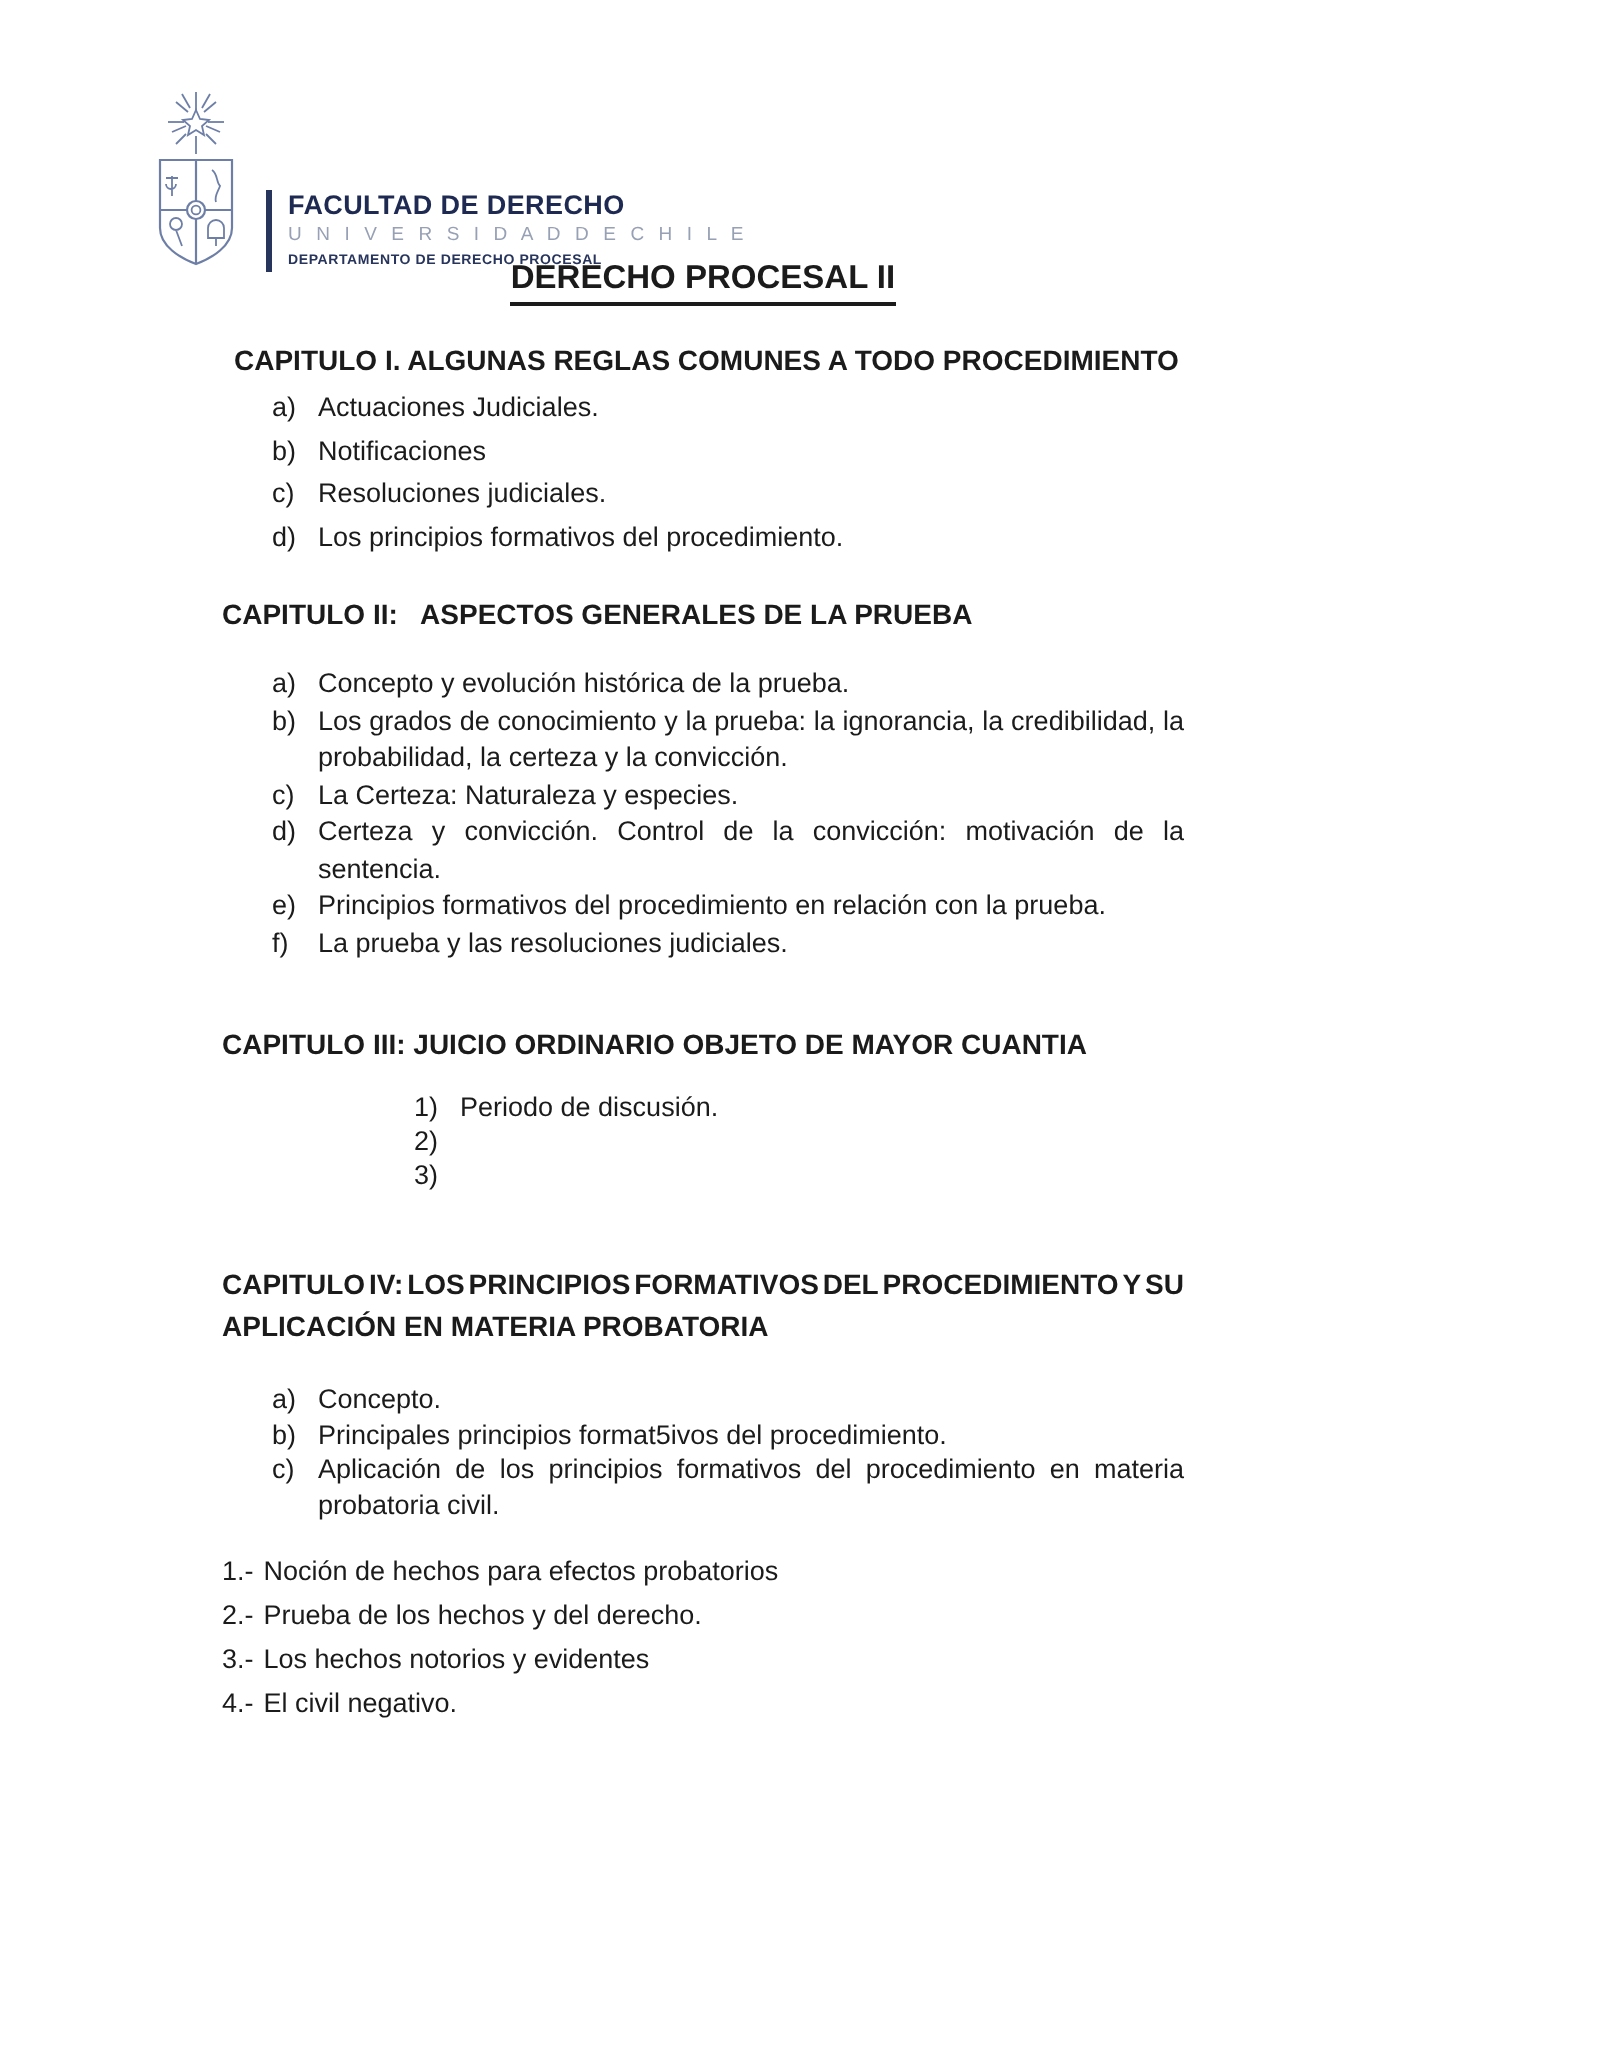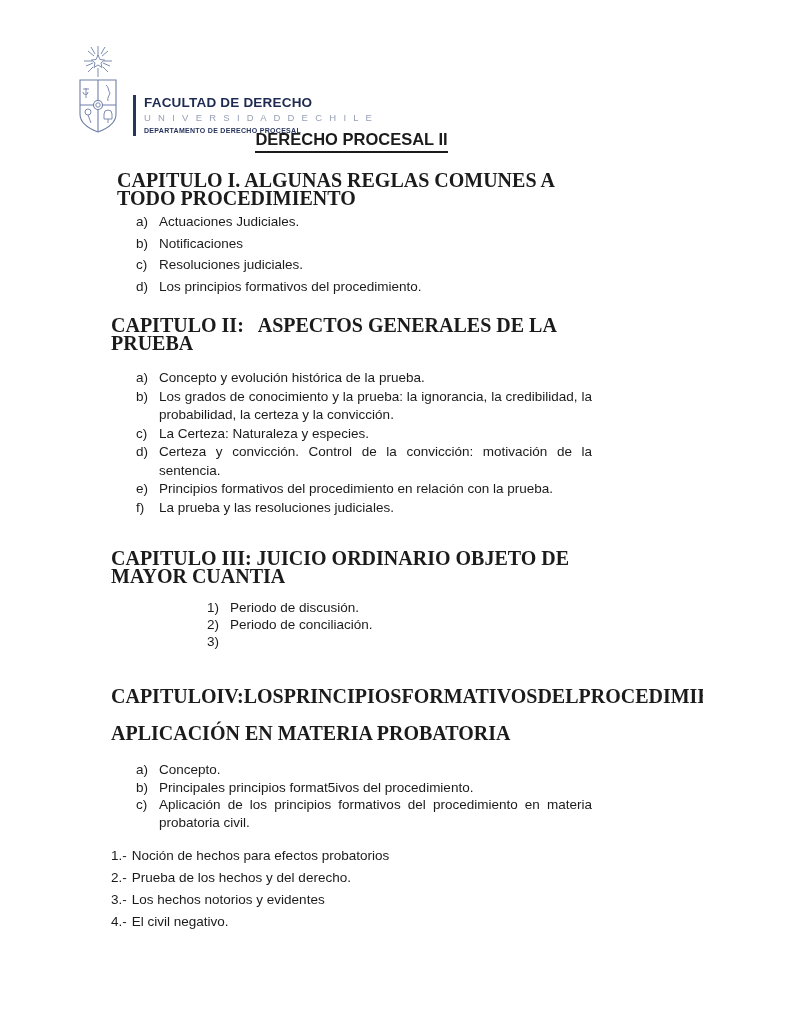--- a/index.html
+++ b/index.html
@@ -24,23 +24,22 @@
   .lt1{font-size:13.5px;font-weight:bold;color:#1e2a52;letter-spacing:.2px;white-space:nowrap;}
   .lt2{font-size:9.5px;color:#97a0b4;letter-spacing:2.3px;margin-top:2px;white-space:nowrap;}
   .lt3{font-size:7px;font-weight:bold;color:#27345c;letter-spacing:.3px;margin-top:4px;white-space:nowrap;}
   
   .content{padding:0 111px;}
   .doc-title{margin-top:129px;text-align:center;font-size:16.5px;font-weight:bold;line-height:21px;}
   .doc-title span,.doc-subtitle span{border-bottom:2px solid #1b1b1b;padding-bottom:1px;display:inline-block;}
   .doc-subtitle{margin-top:33px;text-align:center;font-size:14.5px;font-weight:bold;line-height:19px;}
   
   .sec-heading{
-    font-size:20px;font-weight:bold;line-height:18px;
+    font-size:14px;font-weight:bold;line-height:18px;
     white-space:pre-wrap;
-    font-family:Liberation Serif, serif;
   }
   .h1m{margin-top:18px;padding-left:6px;}
   .h2m{margin-top:19px;}
   .h3m{margin-top:32px;}
   .h4m{margin-top:36px;line-height:21px;}
   .h5m{margin-top:32px;}
   .justify{display:flex;justify-content:space-between;white-space:nowrap;}
   .list{font-size:13.5px;}
   .m1{margin-top:4px;}
   .m2{margin-top:17px;}
@@ -169,41 +168,40 @@
 
     <div>
       <div class="sec-heading h3m">CAPITULO III: JUICIO ORDINARIO OBJETO DE MAYOR CUANTIA</div>
       <div class="list lh17 ind2 m3">
         <div class="li">
             <span class="mk">1)</span>
             <span class="tx">Periodo de discusión.</span>
           </div>
         <div class="li">
             <span class="mk">2)</span>
-            <span class="tx">Periodo de conciliación.</span>
           </div>
         <div class="li">
             <span class="mk">3)</span>
           </div>
       </div>
     </div>
 
     <div>
       <div class="sec-heading h4m justify">
           <span>CAPITULO</span>
           <span>IV:</span>
           <span>LOS</span>
           <span>PRINCIPIOS</span>
           <span>FORMATIVOS</span>
           <span>DEL</span>
           <span>PROCEDIMIENTO</span>
           <span>Y</span>
           <span>SU</span>
         </div>
-      <div class="sec-heading" style="margin-top:16px;line-height:21px;">APLICACIÓN EN MATERIA PROBATORIA</div>
+      <div class="sec-heading" style="margin-top:0;line-height:21px;">APLICACIÓN EN MATERIA PROBATORIA</div>
       <div class="list lh175 ind1 m4">
         <div class="li">
             <span class="mk">a)</span>
             <span class="tx">Concepto.</span>
           </div>
         <div class="li">
             <span class="mk">b)</span>
             <span class="tx">Principales principios format5ivos del procedimiento.</span>
           </div>
         <div class="li">

